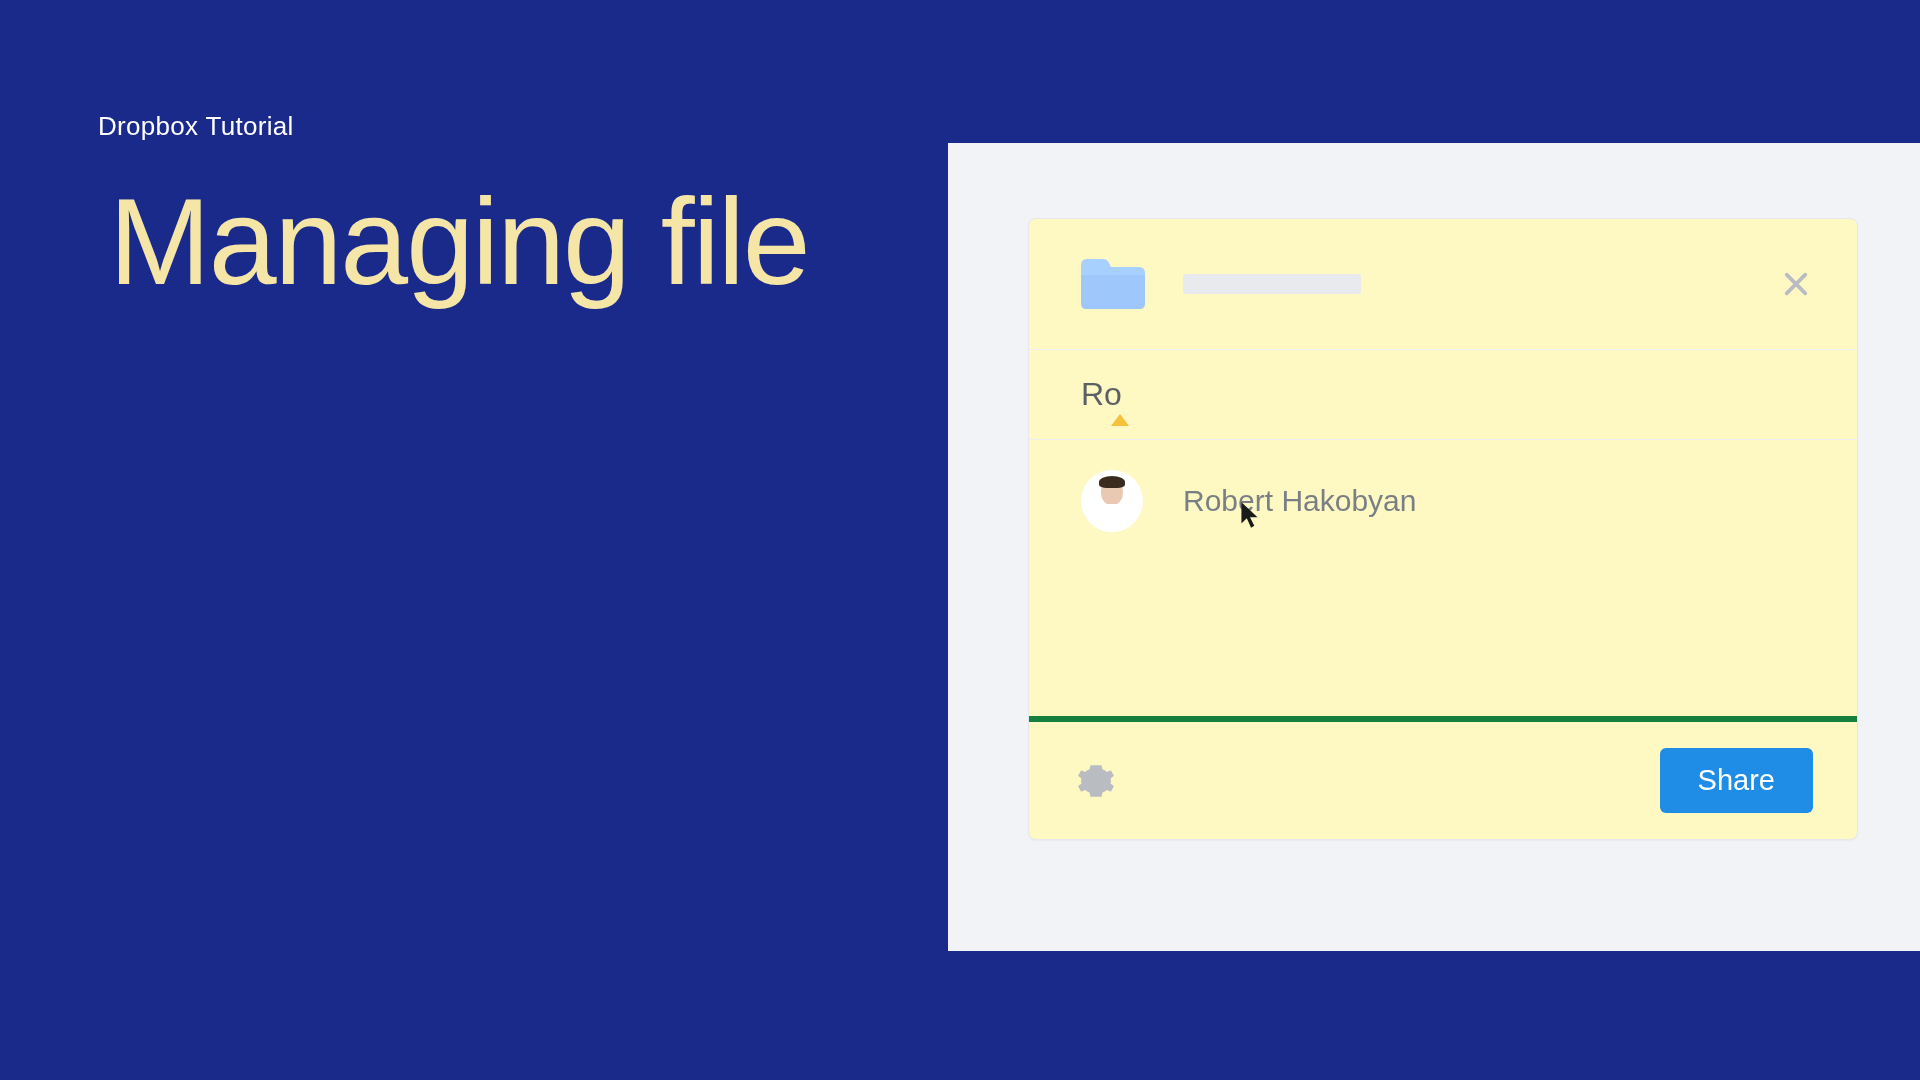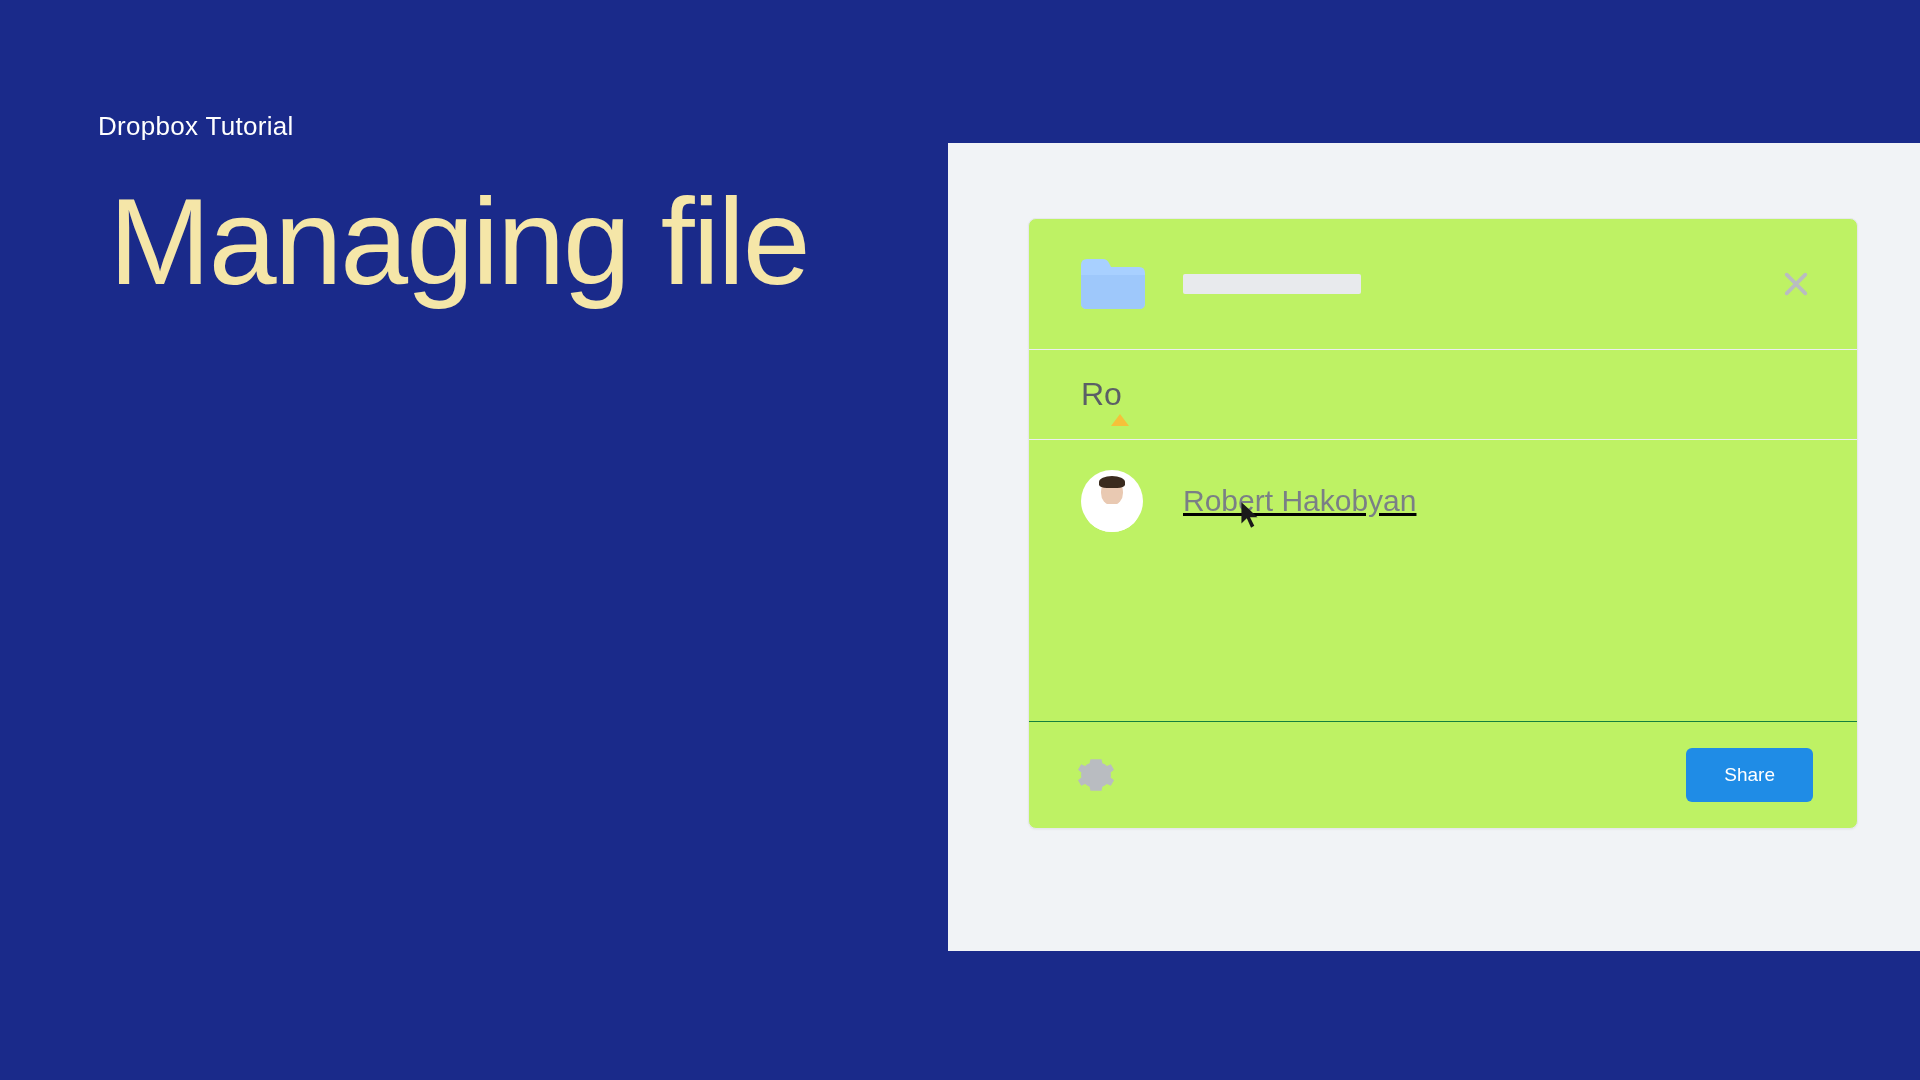--- a/index.html
+++ b/index.html
@@ -34,21 +34,21 @@
     top: 143px;
     width: 972px;
     height: 808px;
     background: #f1f3f6;
   }
   .dialog {
     position: absolute;
     left: 1028px;
     top: 218px;
     width: 830px;
-    background: #bef264;
+    background: #fef9c3;
     border: 1px solid #e6e8eb;
     border-radius: 8px;
     box-shadow: 0 1px 2px rgba(0,0,0,0.04);
     display: flex;
     flex-direction: column;
   }
   .dialog-header {
     display: flex;
     align-items: center;
     padding: 36px 44px 36px 48px;
@@ -158,40 +158,39 @@
     position: absolute;
     left: 210px;
     top: 60px;
     width: 22px;
     height: 30px;
     pointer-events: none;
   }
   .cursor svg { display: block; }
   .result-area {
     min-height: 282px;
-    border-bottom: 1px solid #15803d;
-    text-decoration: underline;
+    border-bottom: 6px solid #15803d;
   }
   .dialog-footer {
     display: flex;
     align-items: center;
     padding: 26px 44px 26px 48px;
   }
   .gear {
     width: 38px;
     height: 38px;
     color: #b9bcc1;
     cursor: pointer;
   }
   .gear svg { display: block; }
   .share-btn {
     margin-left: auto;
     background: #1f8ce6;
     color: #ffffff;
-    font-size: 19px;
+    font-size: 29px;
     font-weight: 400;
     border: none;
     border-radius: 6px;
     padding: 16px 38px;
     cursor: pointer;
   }
 </style>
 </head>
 <body>
 

